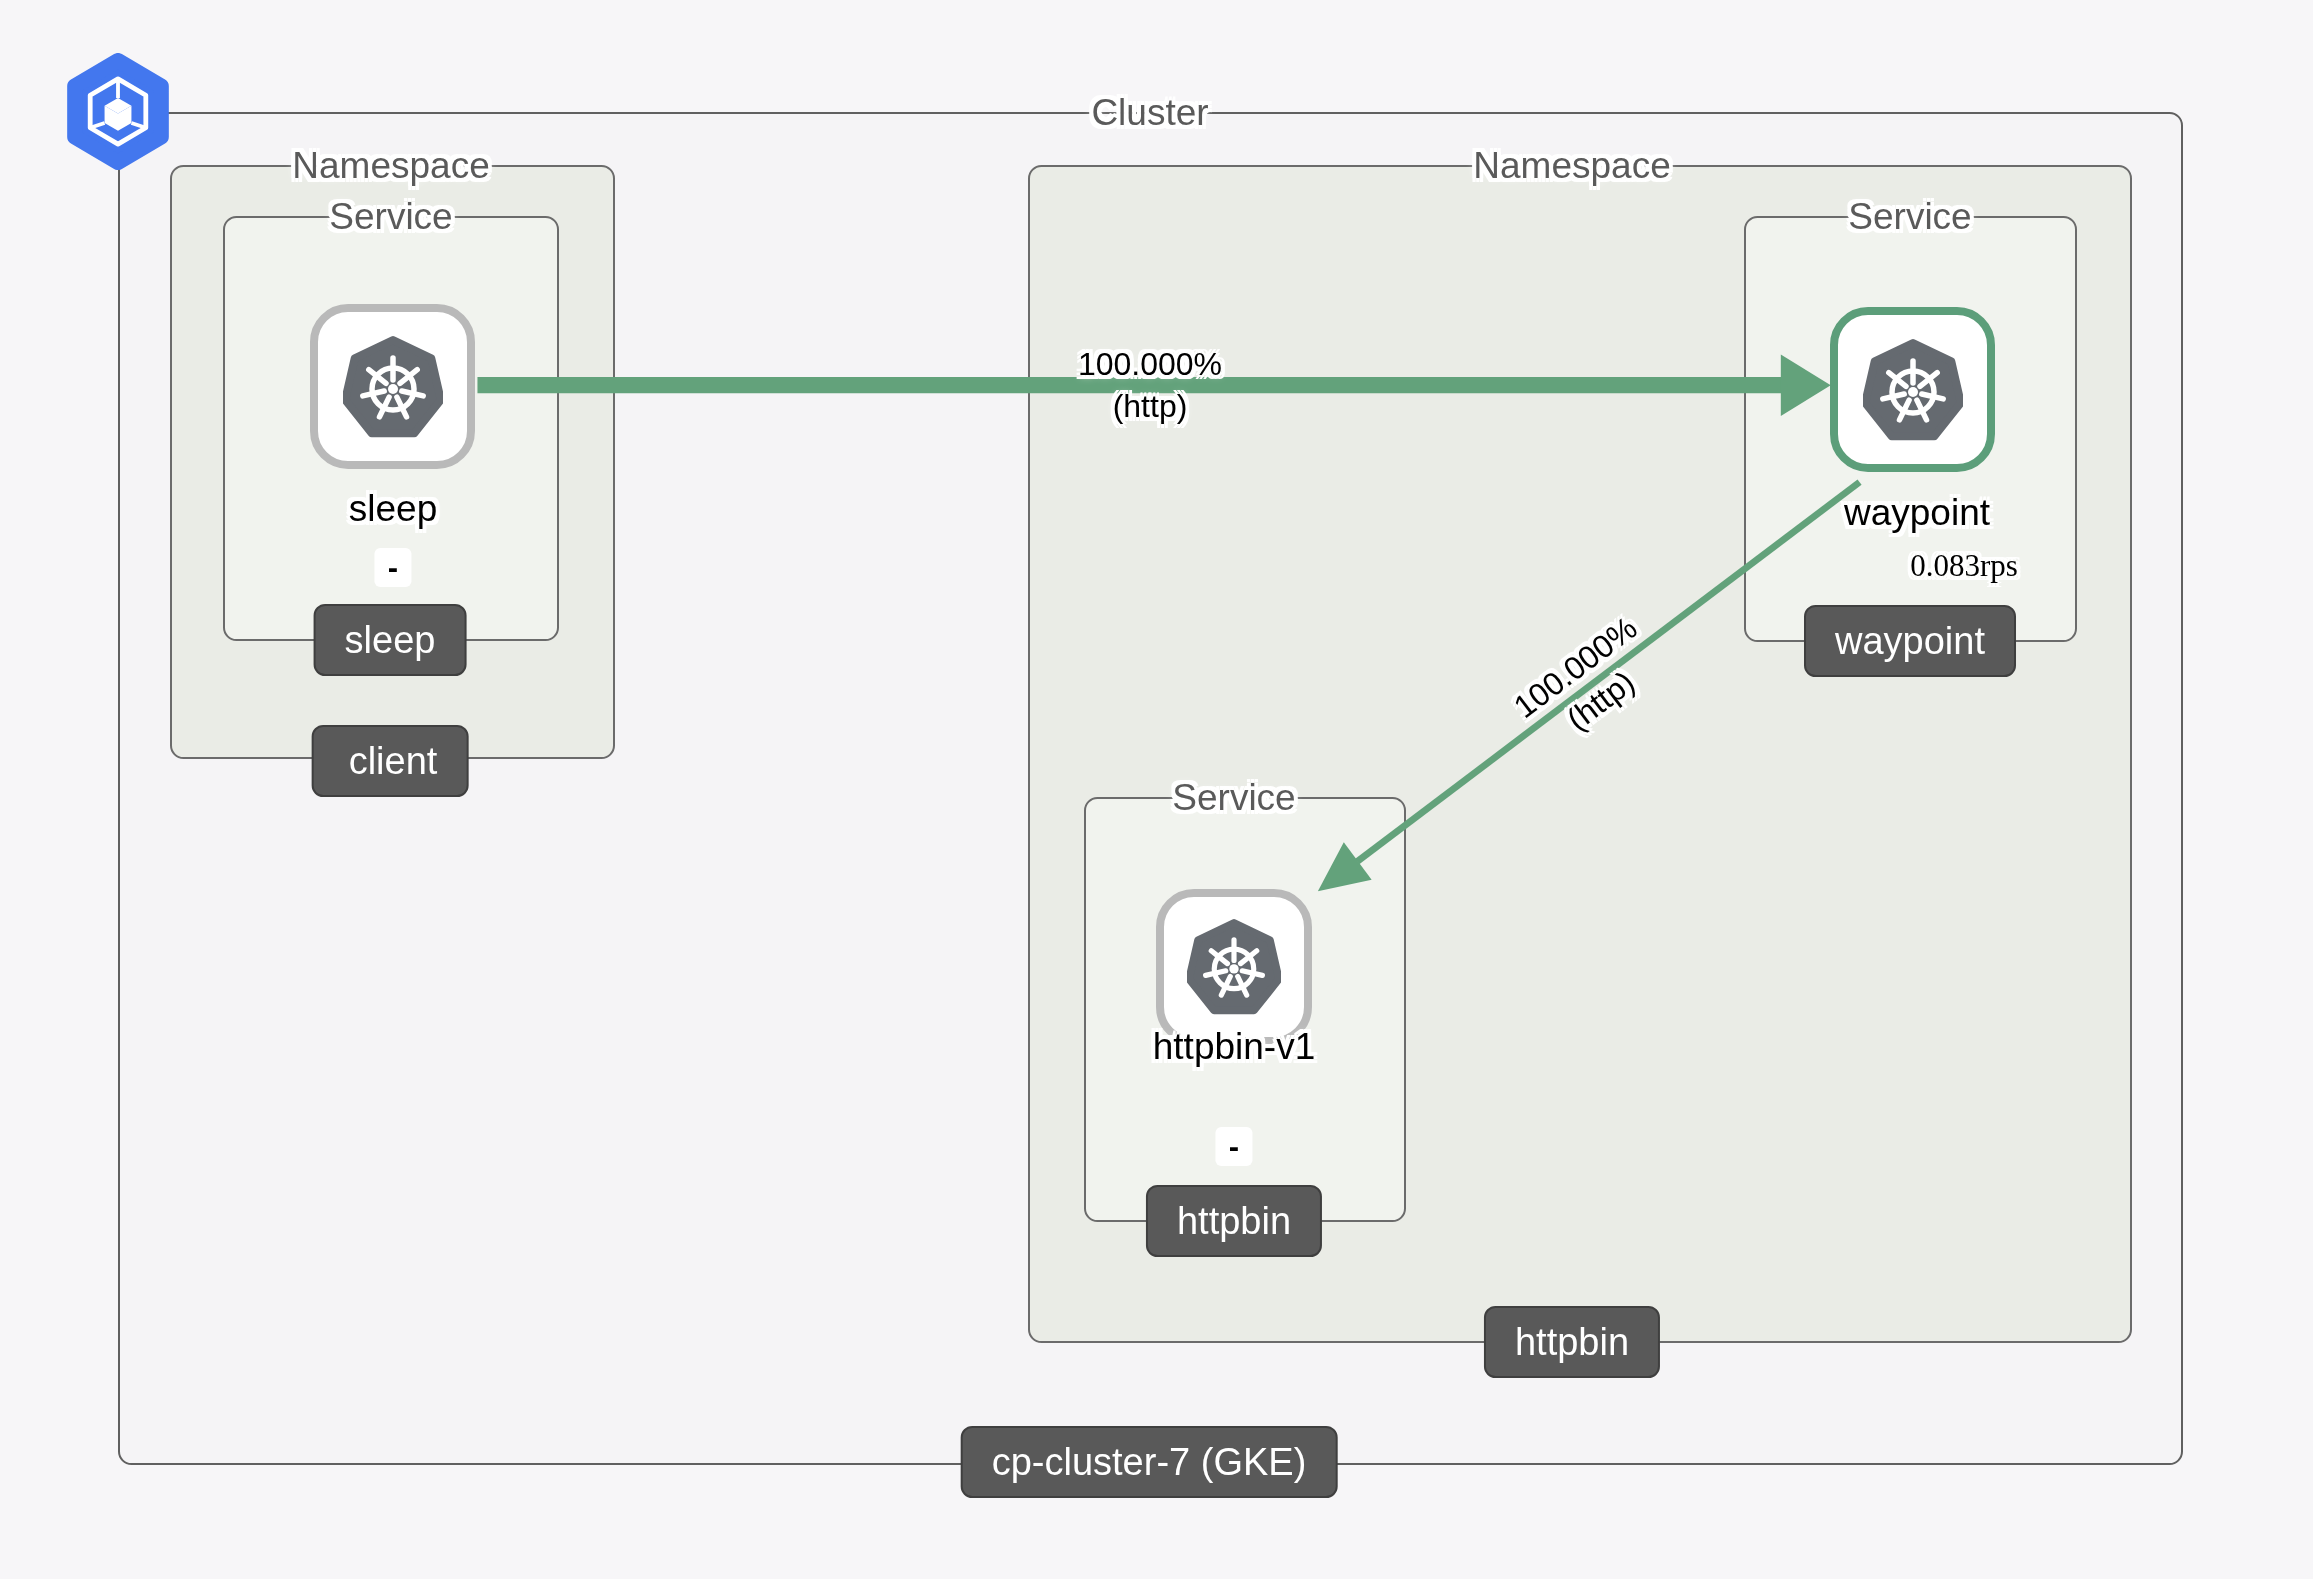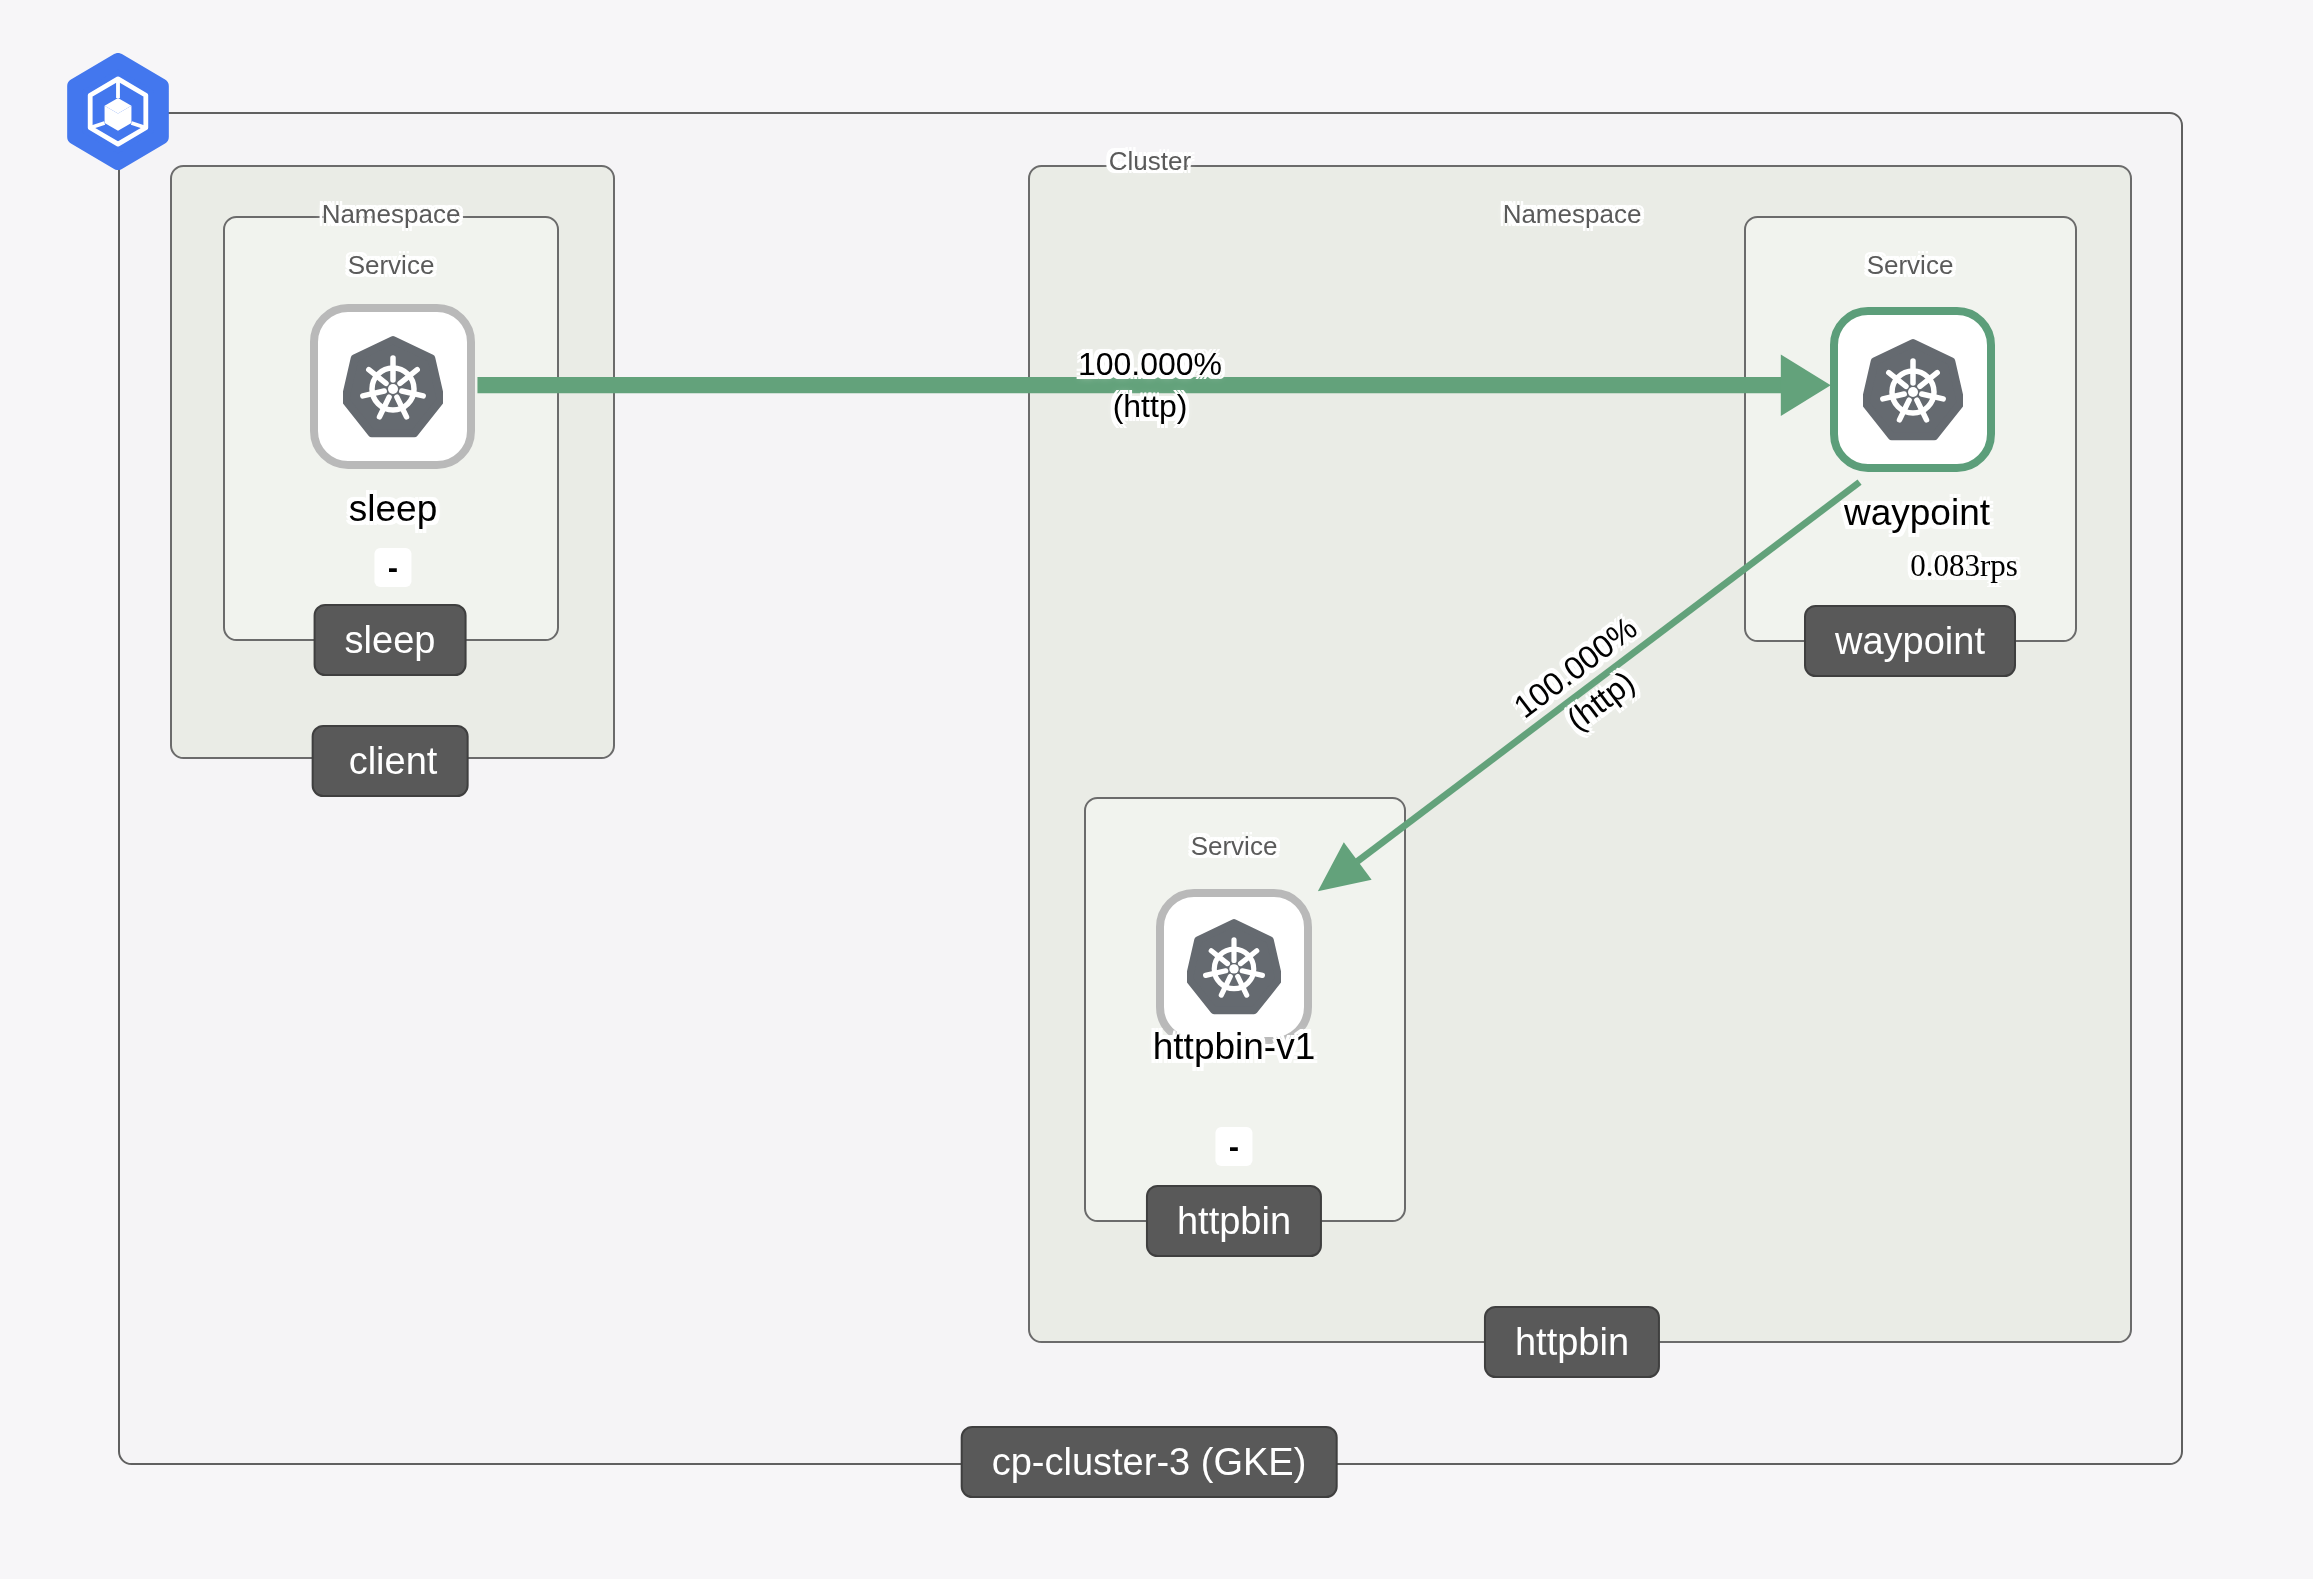--- a/index.html
+++ b/index.html
@@ -14,21 +14,21 @@
   .box.namespace{background:#eaece6;}
   .box.service{background:#f1f3ee;z-index:2;}
   .halo{
     text-shadow:
       -3.8px -3.8px 0 #fff, 3.8px -3.8px 0 #fff, -3.8px 3.8px 0 #fff, 3.8px 3.8px 0 #fff,
       -3.8px 0 0 #fff, 3.8px 0 0 #fff, 0 -3.8px 0 #fff, 0 3.8px 0 #fff,
       0 0 5.8px #fff, 0 0 9.6px #fff;
   }
   .box-label{
     position:absolute;transform:translate(-50%,-50%);
-    font-size:26px;color:#5a5a5a;white-space:nowrap;z-index:3;margin-top:48px;
+    font-size:37px;color:#5a5a5a;white-space:nowrap;z-index:3;
   }
   .edges{position:absolute;left:0;top:0;z-index:4;}
   .node{
     position:absolute;background:#fff;border-radius:38px;box-sizing:border-box;
     display:flex;align-items:center;justify-content:center;z-index:5;
   }
   .node.gray{border:8.6px solid #b9b9b9;}
   .node.green{border:8.6px solid #5c9e7a;}
   .node-name{
     position:absolute;transform:translate(-50%,-50%);
@@ -154,21 +154,21 @@
   <div class="node-name halo" style="left:1234px;top:1047px;">httpbin-v1</div>
   <div class="node-sub" style="left:1234px;top:1147px;">
     <span class="chip">-</span>
   </div>
 
   <div class="badge" style="left:390px;top:640px;">sleep</div>
   <div class="badge" style="left:390px;top:761px;padding-left:35px;">client</div>
   <div class="badge" style="left:1910px;top:641px;">waypoint</div>
   <div class="badge" style="left:1234px;top:1221px;">httpbin</div>
   <div class="badge" style="left:1572px;top:1342px;">httpbin</div>
-  <div class="badge" style="left:1149px;top:1462px;">cp-cluster-3 (GKE)</div>
+  <div class="badge" style="left:1149px;top:1462px;">cp-cluster-7 (GKE)</div>
 
   <svg class="gke-icon" width="102" height="117" viewBox="0 0 106 122">
     <polygon points="53,8 98,34.5 98,87.5 53,114 8,87.5 8,34.5" fill="#4377ee" stroke="#4377ee" stroke-width="16" stroke-linejoin="round"></polygon>
     <polygon points="53,27 82,44 82,78 53,95 24,78 24,44" fill="none" stroke="#fff" stroke-width="5" stroke-linejoin="round"></polygon>
     <g stroke="#fff" stroke-width="4">
       <line x1="53" y1="29" x2="53" y2="47"></line>
       <line x1="24" y1="78" x2="39" y2="73"></line>
       <line x1="82" y1="78" x2="67" y2="73"></line>
     </g>
     <polygon points="53,47 67,55 53,63 39,55" fill="#fff"></polygon>

